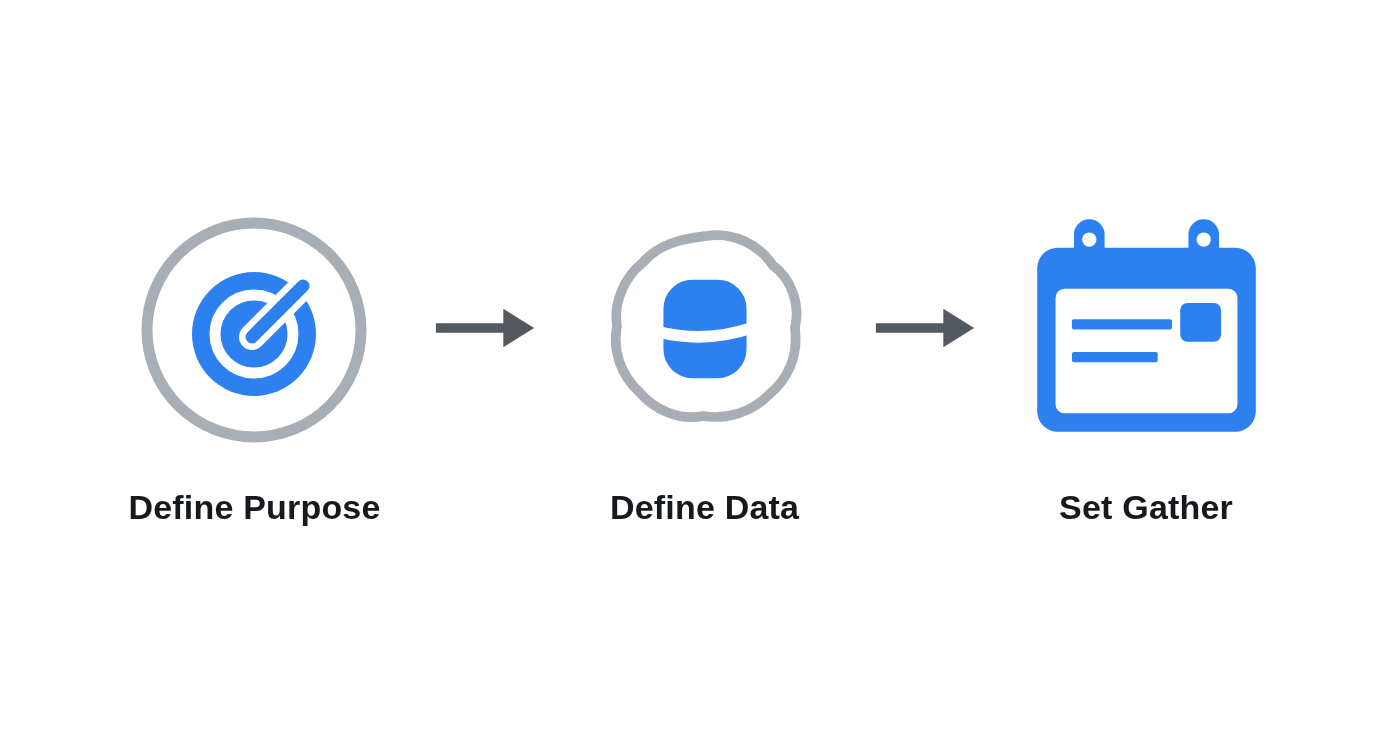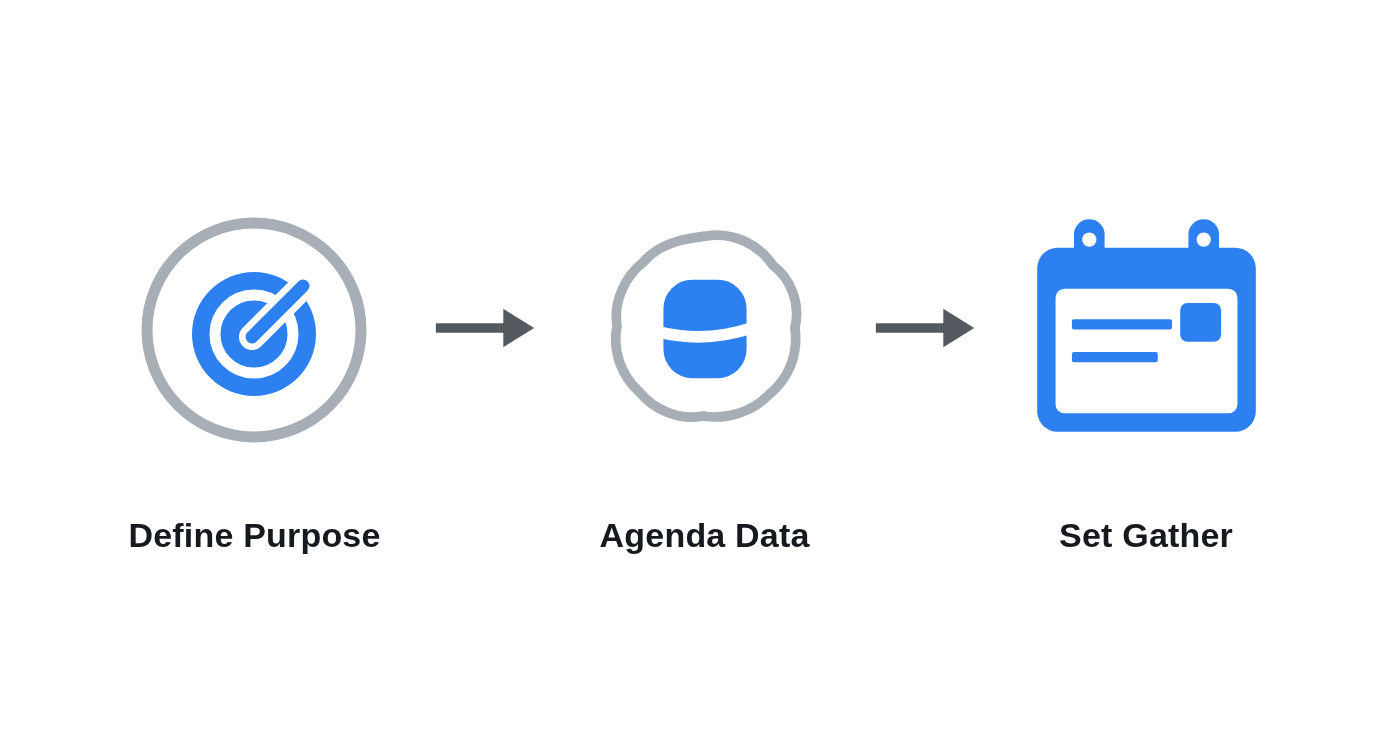--- a/index.html
+++ b/index.html
@@ -20,21 +20,20 @@
     display:flex;
     justify-content:center;
     align-items:flex-start;
     gap:45px;
     margin-top:205px;
   }
   .step{
     display:flex;
     flex-direction:column;
     align-items:center;
-    gap:28px;
   }
   .icon-box{
     height:245px;
     display:flex;
     align-items:center;
     justify-content:center;
   }
   .step-label{
     margin-top:38px;
     font-size:34px;
@@ -100,21 +99,21 @@
              C 92 216, 67 204, 52 186
              C 33 169, 24 143, 29 118
              C 25 93, 37 67, 56 52
              C 72 33, 95 28, 120 25 Z"></path>
 
         <rect x="77" y="70" width="86" height="102" rx="30" class="fill-blue"></rect>
 
         <path d="M 72 124 Q 120 136 168 120" class="stroke-white" stroke-width="12"></path>
       </svg>
     </div>
-    <div class="step-label">Agenda Data</div>
+    <div class="step-label">Define Data</div>
   </div>
 
   <div class="connector">
     <svg width="106" height="64" viewBox="0 0 110 64" aria-hidden="true">
       <line x1="4" y1="32" x2="80" y2="32" class="stroke-arrow" stroke-width="10"></line>
       <polygon points="74,12 106,32 74,52" class="fill-arrow"></polygon>
     </svg>
   </div>
 
   <div class="step">

